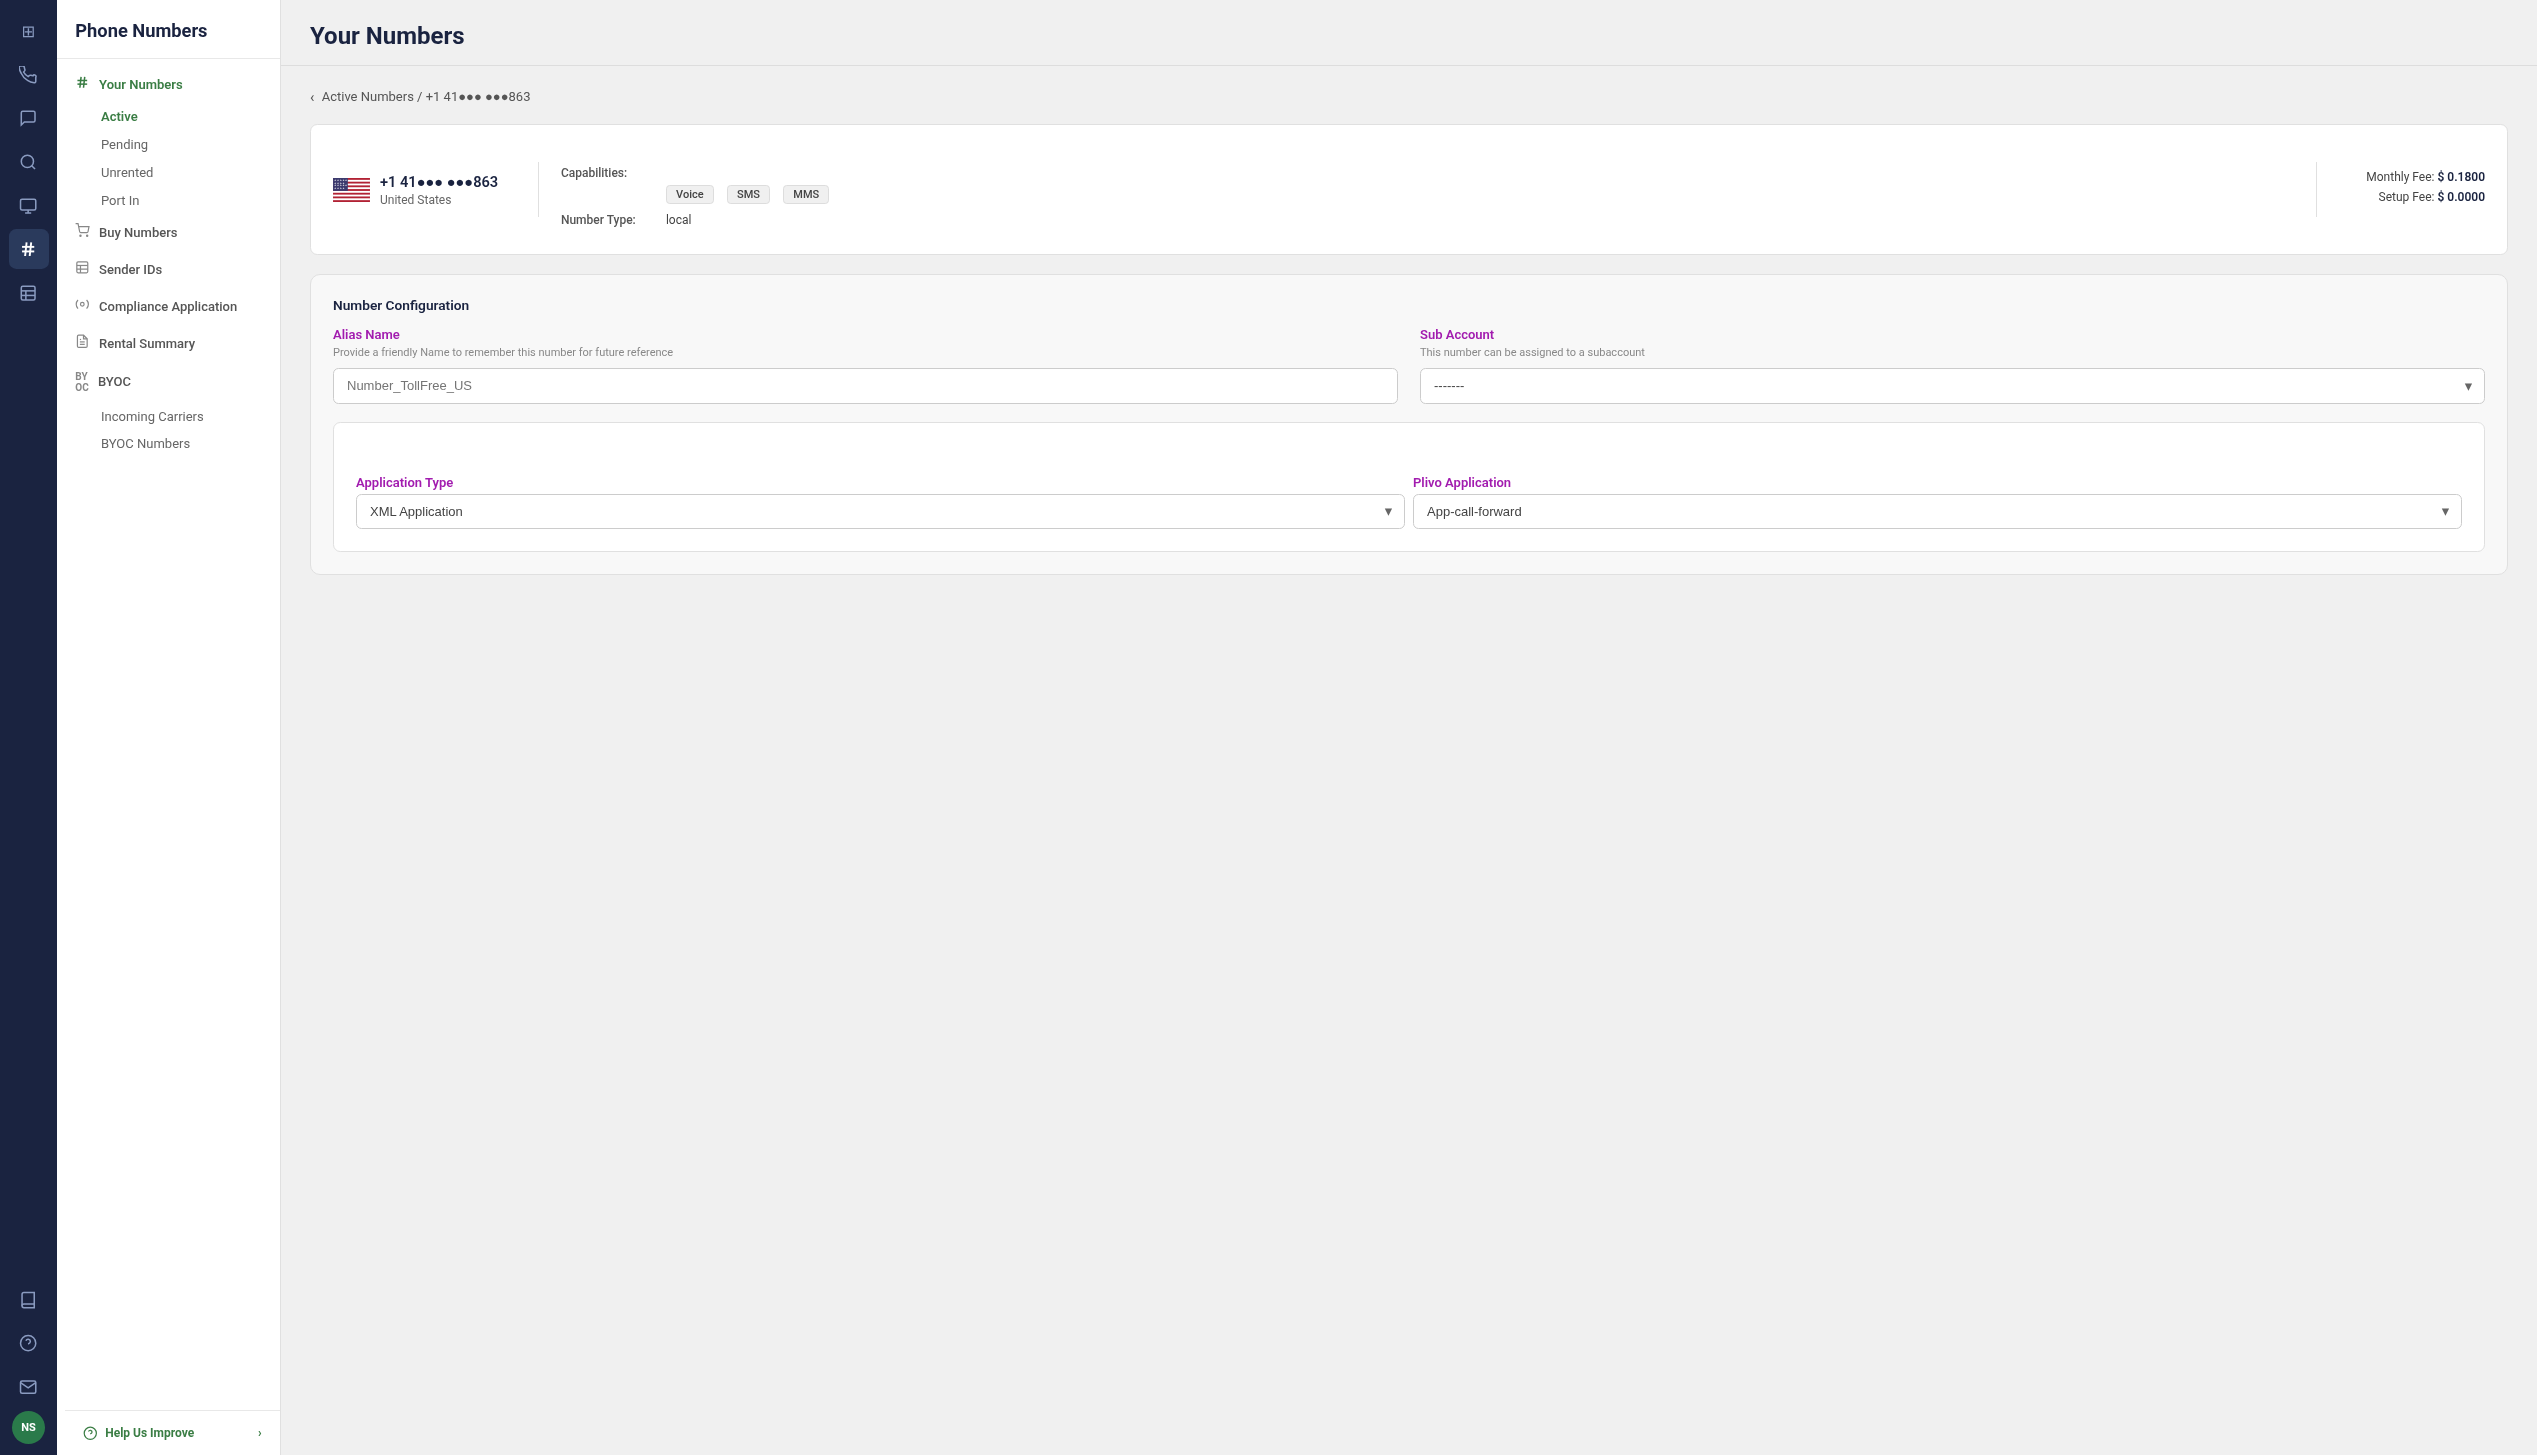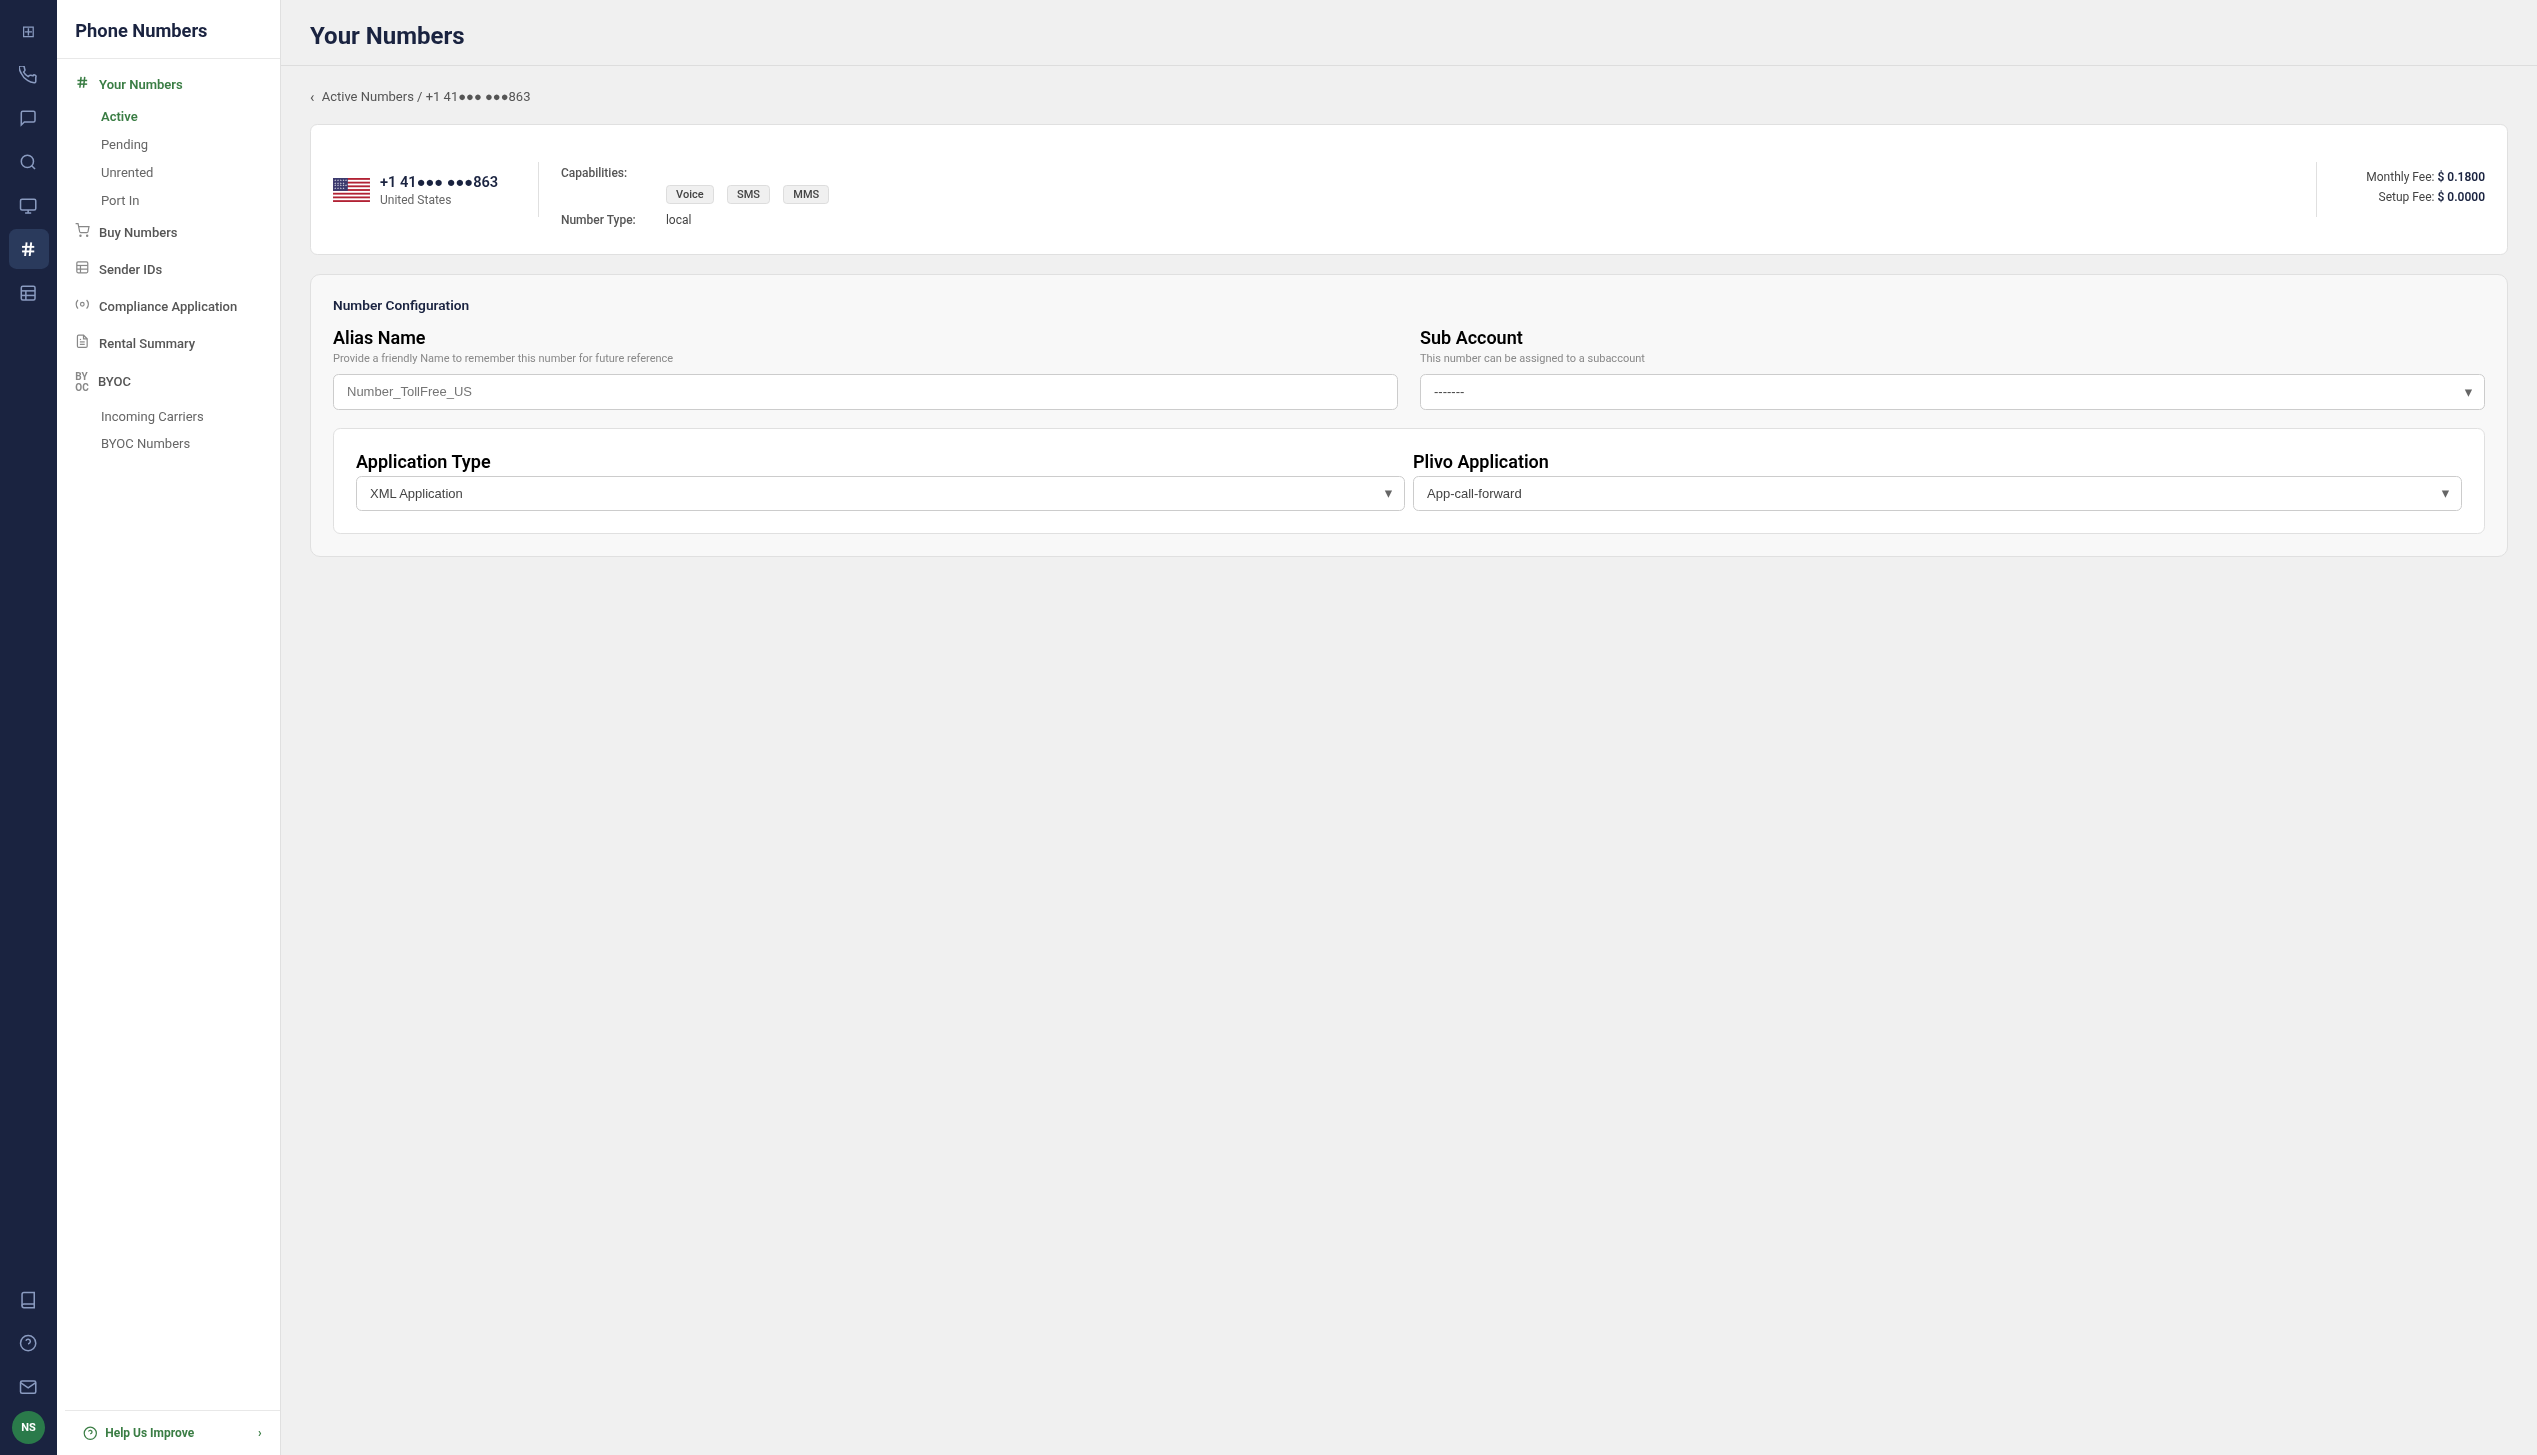--- a/index.html
+++ b/index.html
@@ -200,23 +200,23 @@
       padding: 22px;
       margin-bottom: 18.3px;
     }
     .config-grid {
       display: grid;
       grid-template-columns: 1fr 1fr;
       gap: 22px;
       margin-bottom: 18.3px;
     }
     .field-label {
-      font-size: 18px;
+      font-size: 13px;
       font-weight: 600;
-      color: #000000;
+      color: #a21caf;
       margin-bottom: 3.7px;
     }
     .field-hint {
       font-size: 11px;
       color: #888;
       margin-bottom: 9.2px;
     }
     .field-input {
       width: 100%;
       border: 0.9px solid #ccc;
@@ -258,20 +258,21 @@
       background: #fff;
       border: 0.9px solid #e0e0e0;
       border-radius: 7.3px;
       padding: 22px;
       margin-top: 3.7px;
     }
     .app-type-grid {
       display: grid;
       grid-template-columns: 1fr 1fr;
       gap: 8px;
+      margin-top: 30px;
     }
 
     
     .bottom-bar {
       background: #fff;
       border-top: 0.9px solid #e0e0e0;
       padding: 14.6px 29px;
       display: flex;
       align-items: center;
       justify-content: space-between;

